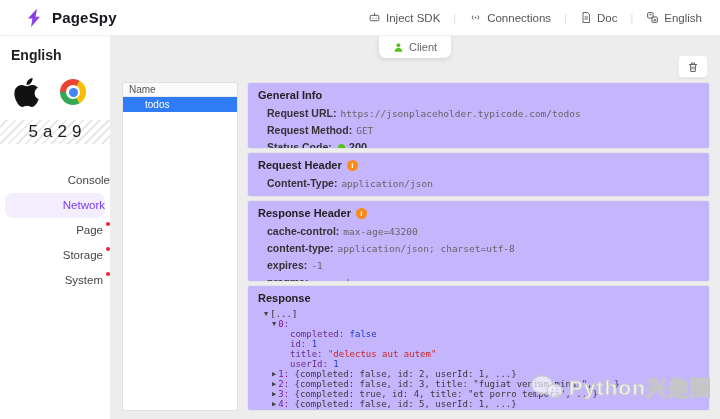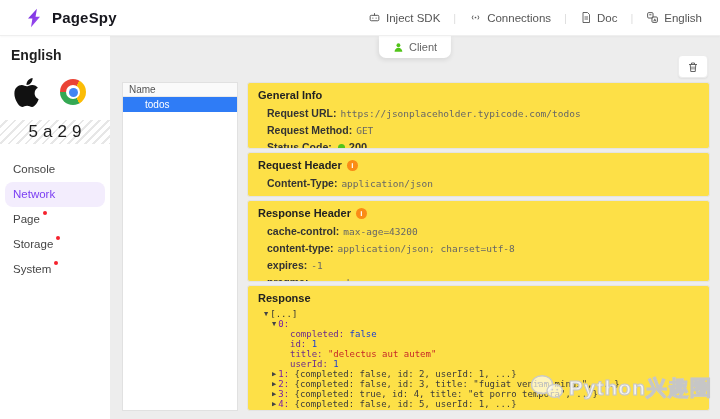--- a/index.html
+++ b/index.html
@@ -17,21 +17,21 @@
   .nav-item { display:flex; align-items:center; gap:5px; font-size:11.5px; color:#555; cursor:pointer; }
   .nav-sep { color:#ddd; margin:0 13px; font-size:11px; }
 
   
   .sidebar { position:absolute; top:36px; left:0; width:110px; bottom:0; background:#fff; z-index:20; }
   .device-title { font-size:14px; font-weight:bold; color:#1f1f1f; padding:11px 0 9px 11px; }
   .device-icons { display:flex; align-items:center; gap:20px; padding-left:13px; height:40px; }
   .room-code { margin-top:8px; height:24px; display:flex; align-items:center; justify-content:center;
                background:repeating-linear-gradient(135deg,#fff 0 4px,#e7e7e7 4px 6px);
                font-size:17px; font-weight:500; color:#1c1c1c; letter-spacing:5px; padding-left:5px; }
-  .menu { margin-top:13px; }
+  .menu { margin-top:24px;text-align:right; }
   .menu-item { height:25px; line-height:25px; font-size:11.5px; color:#454545; padding-left:13px;
                cursor:pointer; position:relative; }
   .menu-item.active { background:#f3edfd; color:#7b3ff2; border-radius:8px; margin:0 5px; padding-left:8px; }
   .badge-dot { display:inline-block; width:4px; height:4px; border-radius:50%; background:#f5222d;
                margin-left:3px; vertical-align:8px; }
 
   
   .main { position:absolute; top:36px; left:110px; right:0; bottom:0; background:#ededed; }
   .tabs { position:absolute; top:0; left:50%; transform:translateX(-50%); display:flex; height:22px;
           background:#fff; border-radius:0 0 7px 7px; box-shadow:0 2px 5px rgba(0,0,0,.09); z-index:25; }
@@ -44,21 +44,21 @@
 
   .panels { position:absolute; top:46px; left:12px; right:10px; bottom:8px; display:flex; gap:9px; }
 
   .list-panel { width:116px; background:#fff; border:1px solid #e1e1e1; }
   .list-header { height:14px; background:#fafafa; border-bottom:1px solid #eaeaea; font-size:10px;
                  color:#555; display:flex; align-items:center; padding-left:6px; }
   .list-row { height:15px; font-size:10px; display:flex; align-items:center; padding-left:22px; cursor:pointer; }
   .list-row.selected { background:#2f7cf6; color:#fff; }
 
   .detail-panel { flex:1; display:flex; flex-direction:column; gap:3px; min-width:0; }
-  .card { background:#fde047; border:1px solid #e4e4e4; border-radius:3px; padding:6px 10px; overflow:hidden; }
+  .card { background:#c4b5fd; border:1px solid #e4e4e4; border-radius:3px; padding:6px 10px; overflow:hidden; }
   .card-title { font-size:11px; font-weight:bold; color:#222; display:flex; align-items:center; gap:5px; }
   .info-icon { display:inline-flex; width:11px; height:11px; border-radius:50%; background:#fa8c16;
                color:#fff; font-size:8px; font-weight:bold; align-items:center; justify-content:center;
                font-style:normal; cursor:pointer; }
   .kv { margin-top:4px; padding-left:9px; }
   .kv-row { font-size:10.5px; line-height:16px; white-space:nowrap; }
   .kv-label { font-weight:bold; color:#333; }
   .kv-value { font-family:"DejaVu Sans Mono",monospace; font-size:9.5px; color:#666; margin-left:4px; }
   .status-dot { display:inline-block; width:7px; height:7px; border-radius:50%; background:#52c41a;
                 margin:0 4px 0 6px; }

